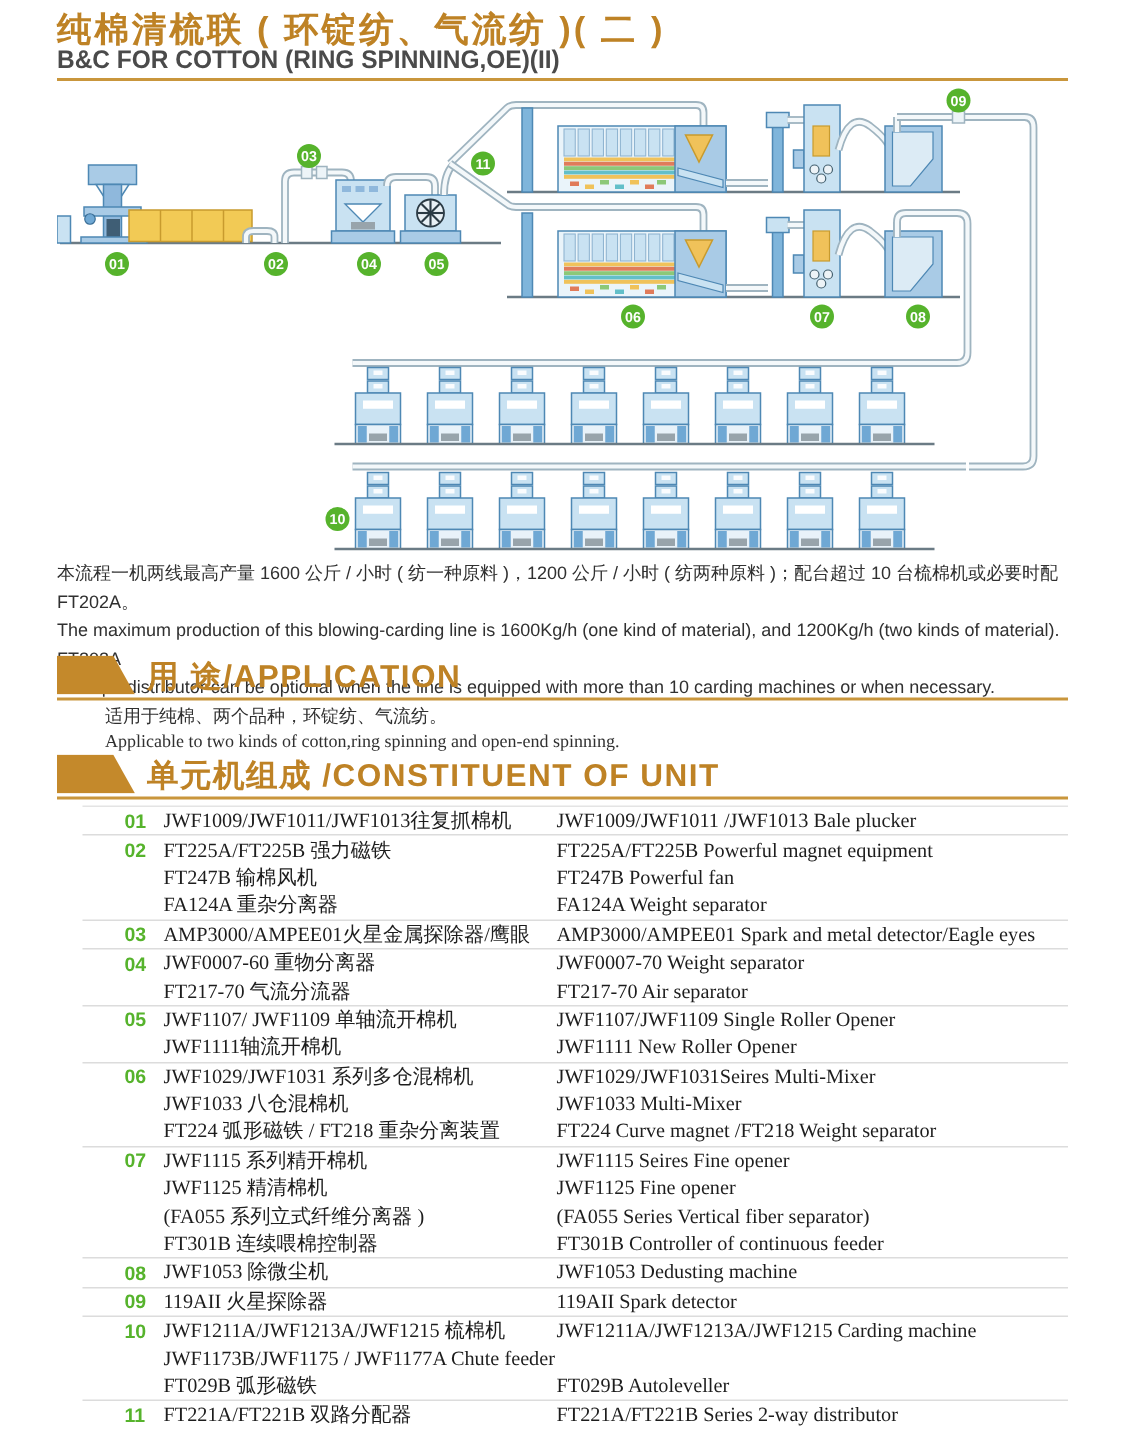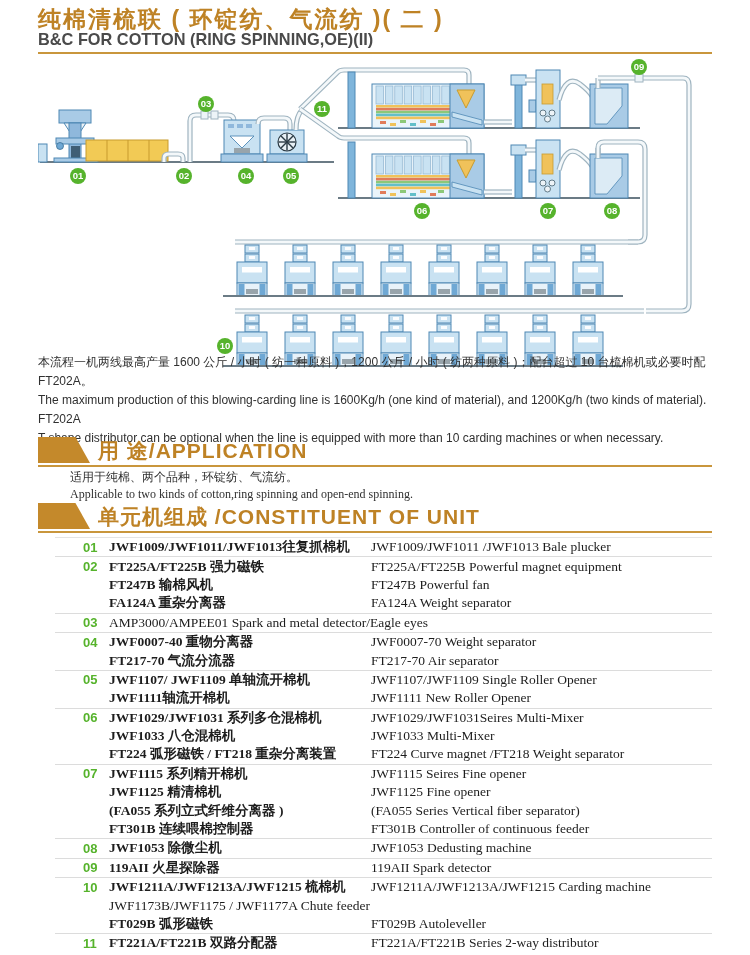--- a/index.html
+++ b/index.html
@@ -7,36 +7,36 @@
         font-family:"Liberation Sans",sans-serif;color:#333;padding-left:33px;}
   
   .title-cn{position:absolute;left:38px;top:4px;font-size:23px;font-weight:bold;
             color:#BE8225;letter-spacing:2px;white-space:nowrap;}
   .title-en{position:absolute;left:38px;top:30px;font-size:17px;font-weight:bold;
             color:#4A4A4A;letter-spacing:0px;white-space:nowrap;transform:scaleX(.96);transform-origin:left;}
   .gold-rule{position:absolute;left:38px;top:52px;width:674px;height:2px;background:#C9963C;}
   
   #diagram{position:absolute;left:38px;top:58px;}
   
-  .intro{position:absolute;left:38px;top:353px;width:676px;font-size:12px;line-height:19px;color:#303030;}
+  .intro{position:absolute;left:38px;top:373px;width:676px;font-size:12px;line-height:19px;color:#303030;}
   
   .sec-head{position:absolute;left:38px;width:674px;height:28px;border-bottom:2px solid #C9963C;}
   .pennant{position:absolute;left:0;top:0;width:52px;height:26px;background:#C4892B;
            clip-path:polygon(0 0,72% 0,100% 100%,0 100%);}
   .sec-title{position:absolute;left:60px;top:0px;font-size:21px;font-weight:bold;color:#BE8225;
              letter-spacing:1px;white-space:nowrap;}
   .app-body{position:absolute;left:70px;top:469px;font-size:12px;line-height:17px;color:#303030;font-family:Liberation Serif, serif;}
   
   .unit-table{position:absolute;left:0;top:537px;width:750px;}
   .unit-group{margin:0 38px 0 55px;border-top:1px solid #DCDCDC;}
   .unit-group:first-child{border-top:1px solid #E4E4E4;}
   .unit-row{display:flex;align-items:center;height:18.4px;font-family:"Liberation Serif",serif;font-size:13.5px;color:#1d1d1d;}
   .unit-no{margin-left:28px;width:26px;flex:0 0 26px;font-family:"Liberation Sans",sans-serif;
            font-weight:bold;font-size:13px;color:#56B32C;}
-  .unit-cn{width:262px;flex:0 0 262px;white-space:nowrap;overflow:hidden;font-weight:bold;}
+  .unit-cn{width:262px;flex:0 0 262px;white-space:nowrap;overflow:hidden;}
   .unit-en{flex:1;white-space:nowrap;overflow:hidden;}
   
   .p1{fill:none;stroke:#9FB4C0;stroke-width:5.2;stroke-linejoin:round;}
   .p2{fill:none;stroke:#F4F8FA;stroke-width:2.8;stroke-linejoin:round;}
   .ground{stroke:#6B7B85;stroke-width:1.8;}
   .post{fill:#7FB5DB;stroke:#4E88B4;stroke-width:1;}
   .mblue{fill:#C9E2F2;stroke:#4E88B4;stroke-width:1;}
   .dblue{fill:#A9CBE6;stroke:#4E88B4;stroke-width:1;}
   .lblue{fill:#EAF4FA;stroke:#4E88B4;stroke-width:1;}
   .badge{fill:#56B32C;}
@@ -312,27 +312,28 @@
           </div>
           <div class="unit-row">
             <span class="unit-no"></span>
             <span class="unit-cn">FA124A 重杂分离器</span>
             <span class="unit-en">FA124A Weight separator</span>
           </div>
         </div>
         <div class="unit-group">
           <div class="unit-row">
             <span class="unit-no">03</span>
+            <span class="unit-cn">AMP3000/AMPEE01火星金属探除器/鹰眼</span>
             <span class="unit-en">AMP3000/AMPEE01 Spark and metal detector/Eagle eyes</span>
           </div>
         </div>
         <div class="unit-group">
           <div class="unit-row">
             <span class="unit-no">04</span>
-            <span class="unit-cn">JWF0007-40 重物分离器</span>
+            <span class="unit-cn">JWF0007-60 重物分离器</span>
             <span class="unit-en">JWF0007-70 Weight separator</span>
           </div>
           <div class="unit-row">
             <span class="unit-no"></span>
             <span class="unit-cn">FT217-70 气流分流器</span>
             <span class="unit-en">FT217-70 Air separator</span>
           </div>
         </div>
         <div class="unit-group">
           <div class="unit-row">

